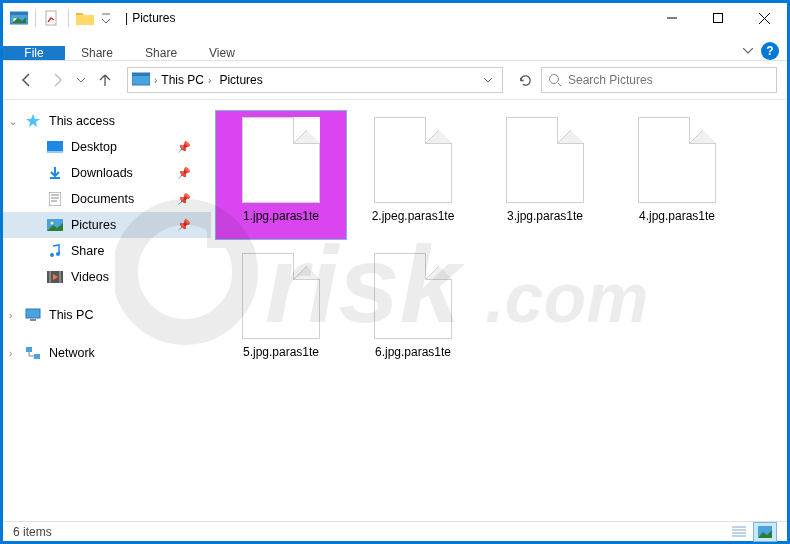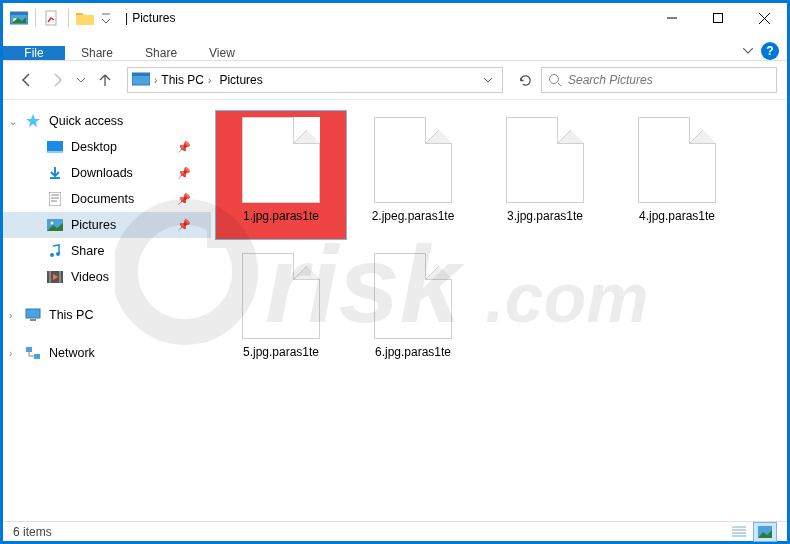--- a/index.html
+++ b/index.html
@@ -26,37 +26,37 @@
 .navbar { height: 38px; display: flex; align-items: center; padding: 4px 10px; gap: 2px; }
 .nav-arrow { width: 28px; height: 28px; display: flex; align-items: center; justify-content: center; color: #666; }
 .nav-arrow.disabled { color: #c0c0c0; }
 .breadcrumb { flex: 1; height: 26px; border: 1px solid #ccc; display: flex; align-items: center; padding: 0 4px; margin: 0 6px; }
 .breadcrumb .bc-icon { width: 18px; height: 18px; margin-right: 4px; }
 .breadcrumb .bc-seg { font-size: 12px; padding: 0 4px; display: flex; align-items: center; gap: 4px; }
 .breadcrumb .bc-chev { color: #666; font-size: 10px; }
 .breadcrumb .dd { margin-left: auto; color: #666; padding: 0 6px; }
 .refresh { width: 28px; height: 26px; display: flex; align-items: center; justify-content: center; border: 1px solid transparent; }
 .searchbox { width: 236px; height: 26px; border: 1px solid #ccc; display: flex; align-items: center; padding: 0 6px; }
-.searchbox input { border: none; outline: none; font-size: 12px; flex: 1; color: #555; font-style: italic; }
+.searchbox input { border: none; outline: none; font-size: 12px; flex: 1; color: #555; }
 
 
 .body { flex: 1; display: flex; border-top: 1px solid #e8e8e8; }
 .sidebar { width: 208px; padding: 8px 0; overflow: auto; }
 .side-group { margin-bottom: 12px; }
 .side-item { height: 26px; display: flex; align-items: center; padding-left: 28px; font-size: 12.5px; color: #000; gap: 8px; position: relative; }
 .side-item.head { padding-left: 22px; }
 .side-item .pin { margin-left: auto; margin-right: 20px; color: #888; font-size: 11px; }
 .side-item.selected { background: #d8e6f2; }
 .side-item .exp { position: absolute; left: 6px; color: #888; font-size: 10px; }
 .side-item.sub { padding-left: 44px; }
 .sicon { width: 16px; height: 16px; display: inline-flex; align-items: center; justify-content: center; }
 
 .content { flex: 1; padding: 10px 4px; display: flex; flex-wrap: wrap; align-content: flex-start; gap: 6px 0; overflow: auto; position: relative; }
 .item { width: 132px; height: 130px; display: flex; flex-direction: column; align-items: center; justify-content: flex-start; padding-top: 6px; border: 1px solid transparent; }
-.item.selected { border: 1px solid #7fb7e3; background: #ef4444; }
+.item.selected { border: 1px solid #7fb7e3; background: #d946ef; }
 .item .thumb { width: 78px; height: 86px; position: relative; }
 .item .name { font-size: 12px; text-align: center; margin-top: 6px; word-break: break-all; padding: 0 4px; }
 
 
 .fileicon { width: 100%; height: 100%; background: #fff; border: 1px solid #d0d0d0; position: relative; }
 .fileicon::before { content: ""; position: absolute; top: -1px; right: -1px; width: 26px; height: 26px; background: linear-gradient(135deg, #fff 0 48%, #d0d0d0 50%, #f0f0f0 52% 100%); border-left: 1px solid #d0d0d0; border-bottom: 1px solid #d0d0d0; }
 .fileicon::after { content: ""; position: absolute; top: -1px; right: -1px; width: 26px; height: 26px; background: #fff; clip-path: polygon(100% 0, 0 0, 100% 100%); }
 
 
 .statusbar { height: 20px; border-top: 1px solid #e1e1e1; display: flex; align-items: center; padding: 0 10px; font-size: 12px; color: #444; }
@@ -205,21 +205,21 @@
   <div class="body">
     <div class="sidebar">
       <div class="side-group">
         <div class="side-item head">
           <span class="exp">⌄</span>
           <span class="sicon">
             <svg width="14" height="14" viewBox="0 0 14 14">
                 <path d="M7 0 L9 5 L14 5 L10 8 L11 13 L7 10 L3 13 L4 8 L0 5 L5 5 Z" fill="#4fc3f7"></path>
               </svg>
           </span>
-          <span>Quick access</span>
+          <span>This access</span>
         </div>
         <div class="side-item sub">
           <span class="sicon">
               <svg width="16" height="12">
                 <rect width="16" height="10" fill="#1e88e5"></rect>
                 <rect y="10" width="16" height="2" fill="#90caf9"></rect>
               </svg>
             </span>
           <span>Desktop</span>
           <span class="pin">📌</span>

